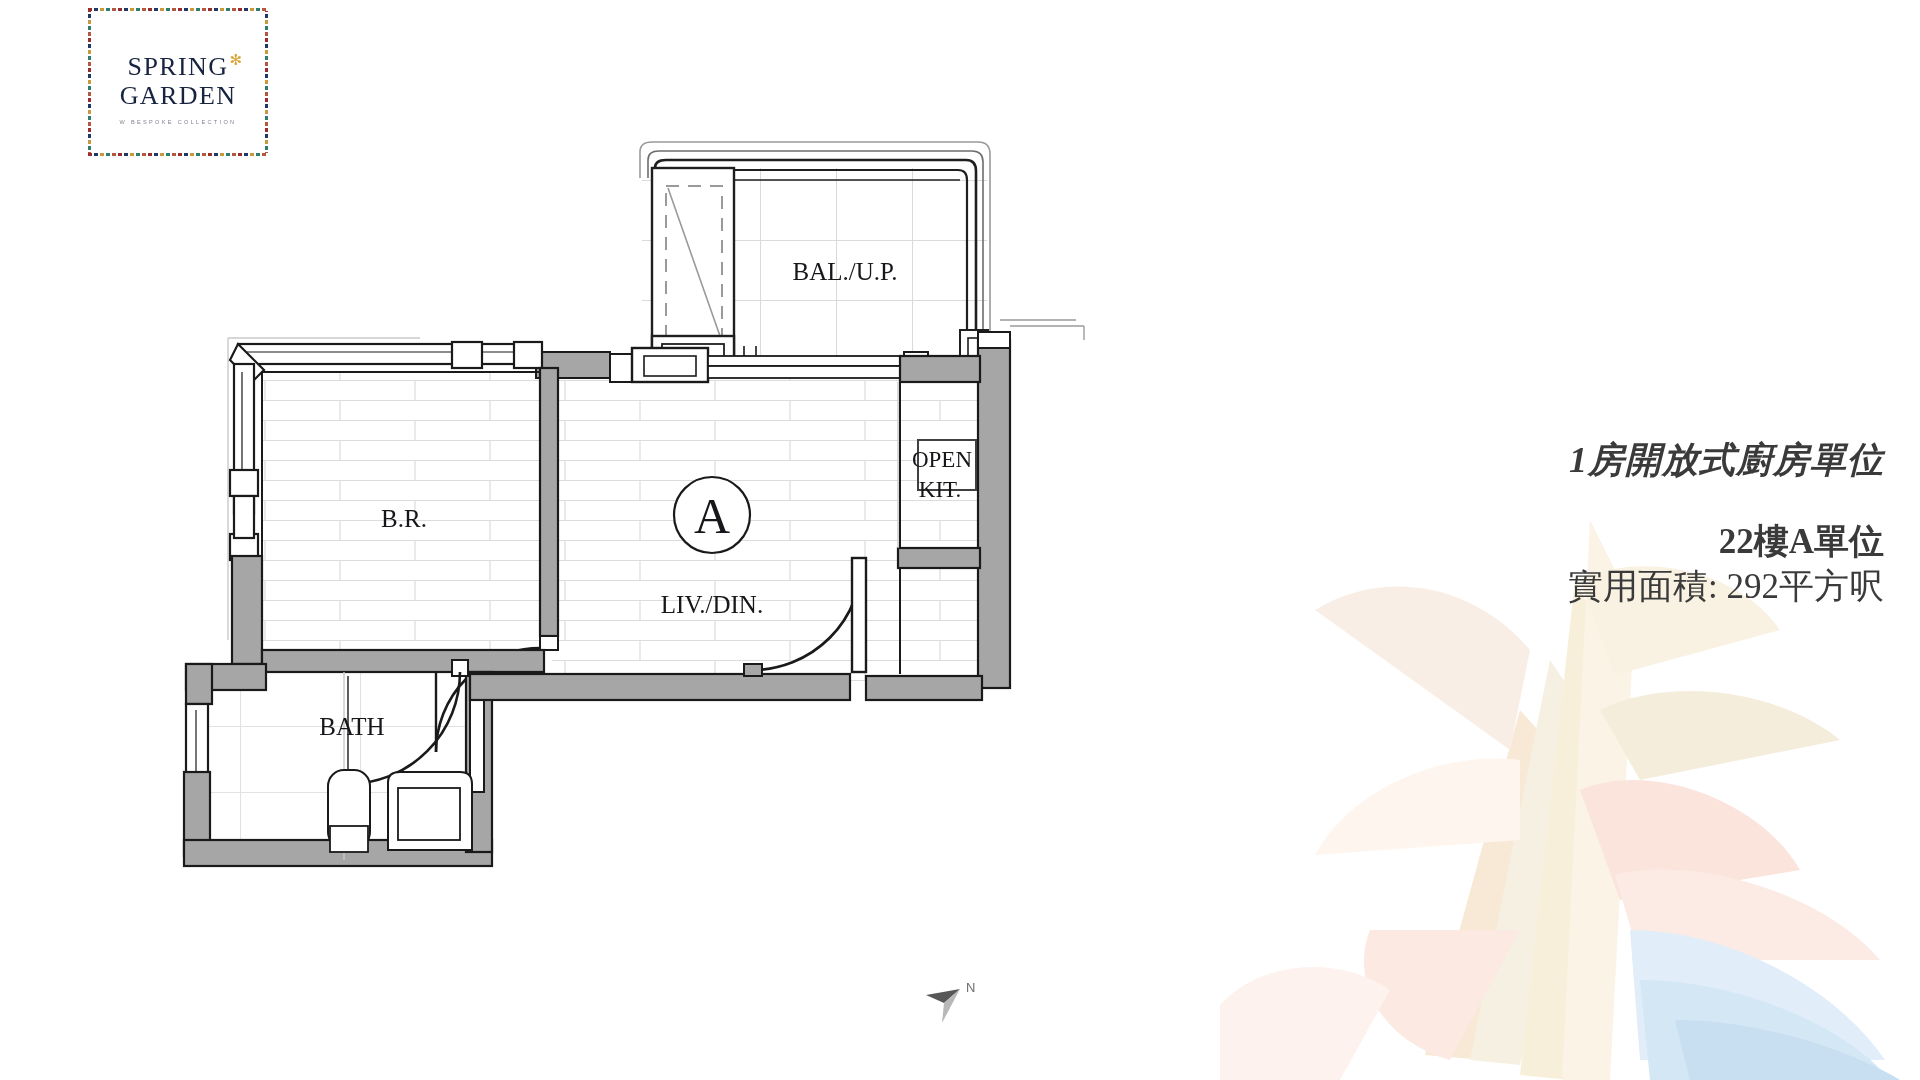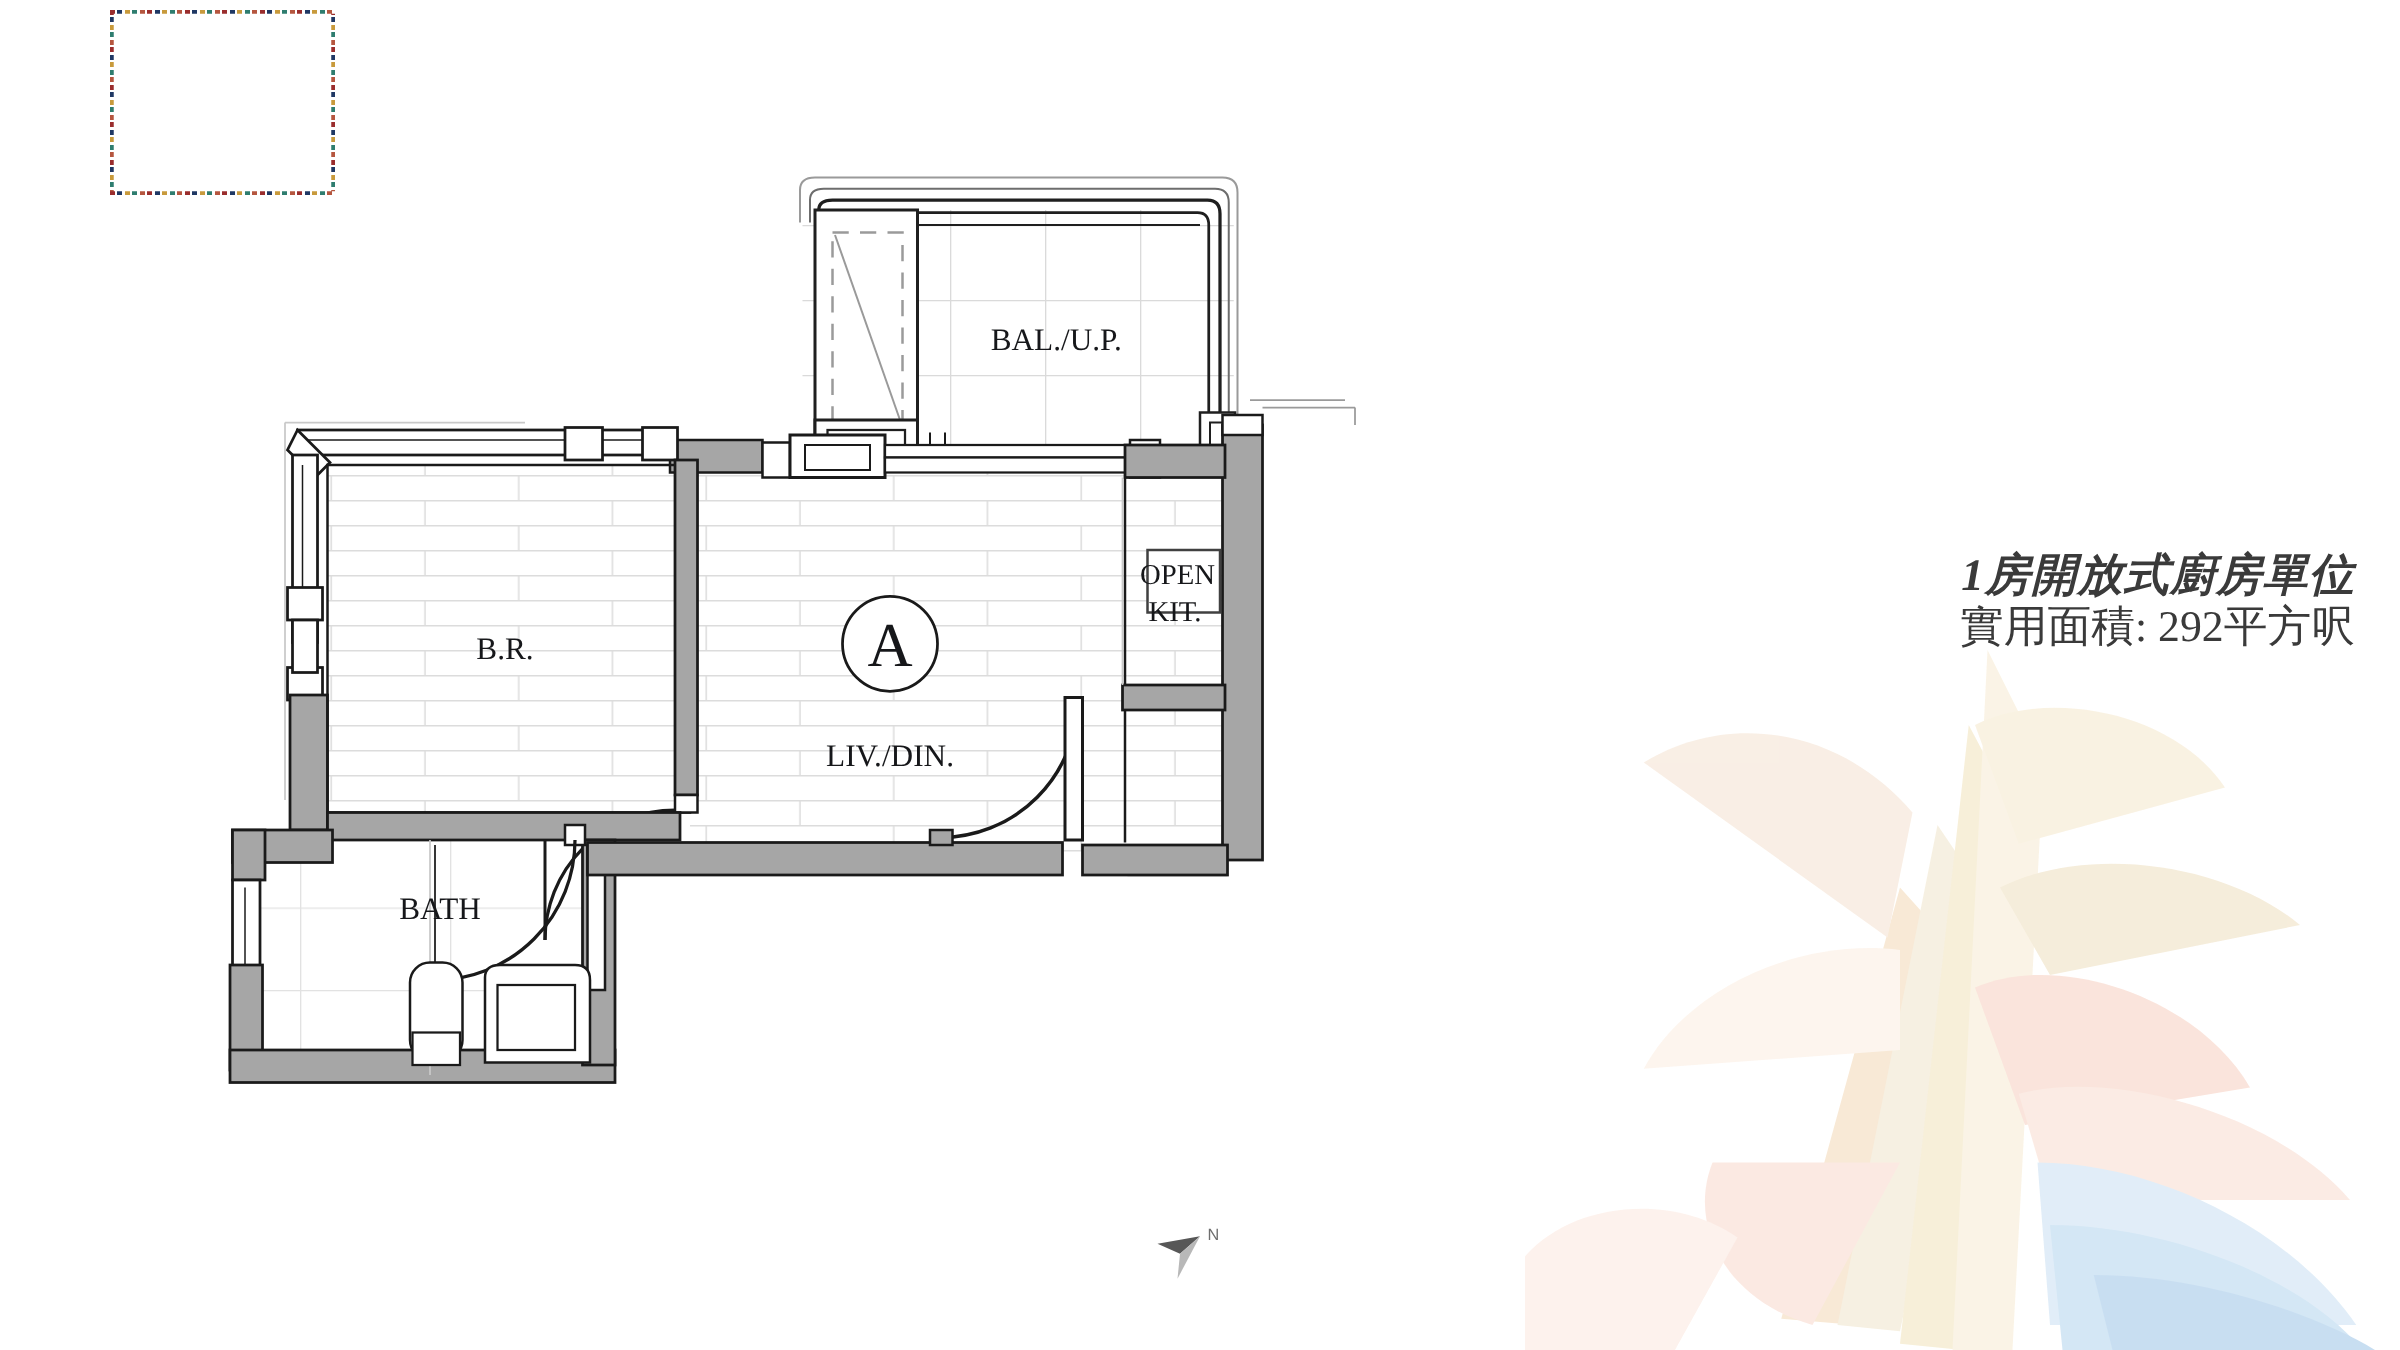--- a/index.html
+++ b/index.html
@@ -175,20 +175,26 @@
   }
 </style>
 </head>
 <body>
 
 <div id="logo-block">
   <div id="logo-border-left" class="dashgrad-v"></div>
   <div id="logo-border-right" class="dashgrad-v"></div>
   <div id="logo-border-top" class="dashgrad-h"></div>
   <div id="logo-border-bottom" class="dashgrad-h"></div>
+  <div id="logo-inner">
+    <div id="logo-wordmark-1">SPRING</div>
+    <div id="logo-wordmark-2">GARDEN</div>
+    <div id="logo-flower">✻</div>
+    <div id="logo-tagline">W  BESPOKE  COLLECTION</div>
+  </div>
 </div>
 
 <svg id="decor-graphic" viewBox="0 0 700 620">
   <g opacity="0.85">
     <path d="M205 595 L300 250 L345 300 L265 600 Z" fill="#f7e6cf"></path>
     <path d="M250 600 L330 200 L372 262 L300 605 Z" fill="#f5eedd"></path>
     <path d="M300 615 L355 120 L400 205 L350 620 Z" fill="#f6edd3"></path>
     <path d="M342 620 L370 60 L415 150 L390 620 Z" fill="#faf2e2"></path>
     <path d="M150 470 C 130 520 160 580 230 600 L300 470 Z" fill="#fbe6de"></path>
     <path d="M0 545 C 40 500 120 495 170 530 L120 620 L0 620 Z" fill="#fdf0ea"></path>
@@ -199,20 +205,21 @@
     <path d="M455 560 C 540 560 630 590 680 620 L470 620 Z" fill="#bfd9ef"></path>
     <path d="M380 250 C 450 215 560 230 620 280 L420 320 Z" fill="#f4ead5"></path>
     <path d="M360 120 C 420 90 520 110 560 170 L395 215 Z" fill="#f9f0de"></path>
     <path d="M310 190 C 250 120 160 110 95 150 L290 290 Z" fill="#f8ece1"></path>
     <path d="M300 300 C 220 290 130 330 95 395 L300 380 Z" fill="#fdf4ec"></path>
   </g>
 </svg>
 
 <div id="info-panel">
   <div id="unit-title">1房開放式廚房單位</div>
+  <div id="unit-floor">22樓A單位</div>
   <div id="unit-area">實用面積: 292平方呎</div>
 </div>
 
 <div id="floorplan-wrap">
 <svg id="floorplan-svg" width="1180" height="1080" viewBox="0 0 1180 1080">
 
   <defs>
 
     <pattern id="plankPattern" width="150" height="40" patternUnits="userSpaceOnUse">
       <rect width="150" height="40" fill="#ffffff"></rect>

